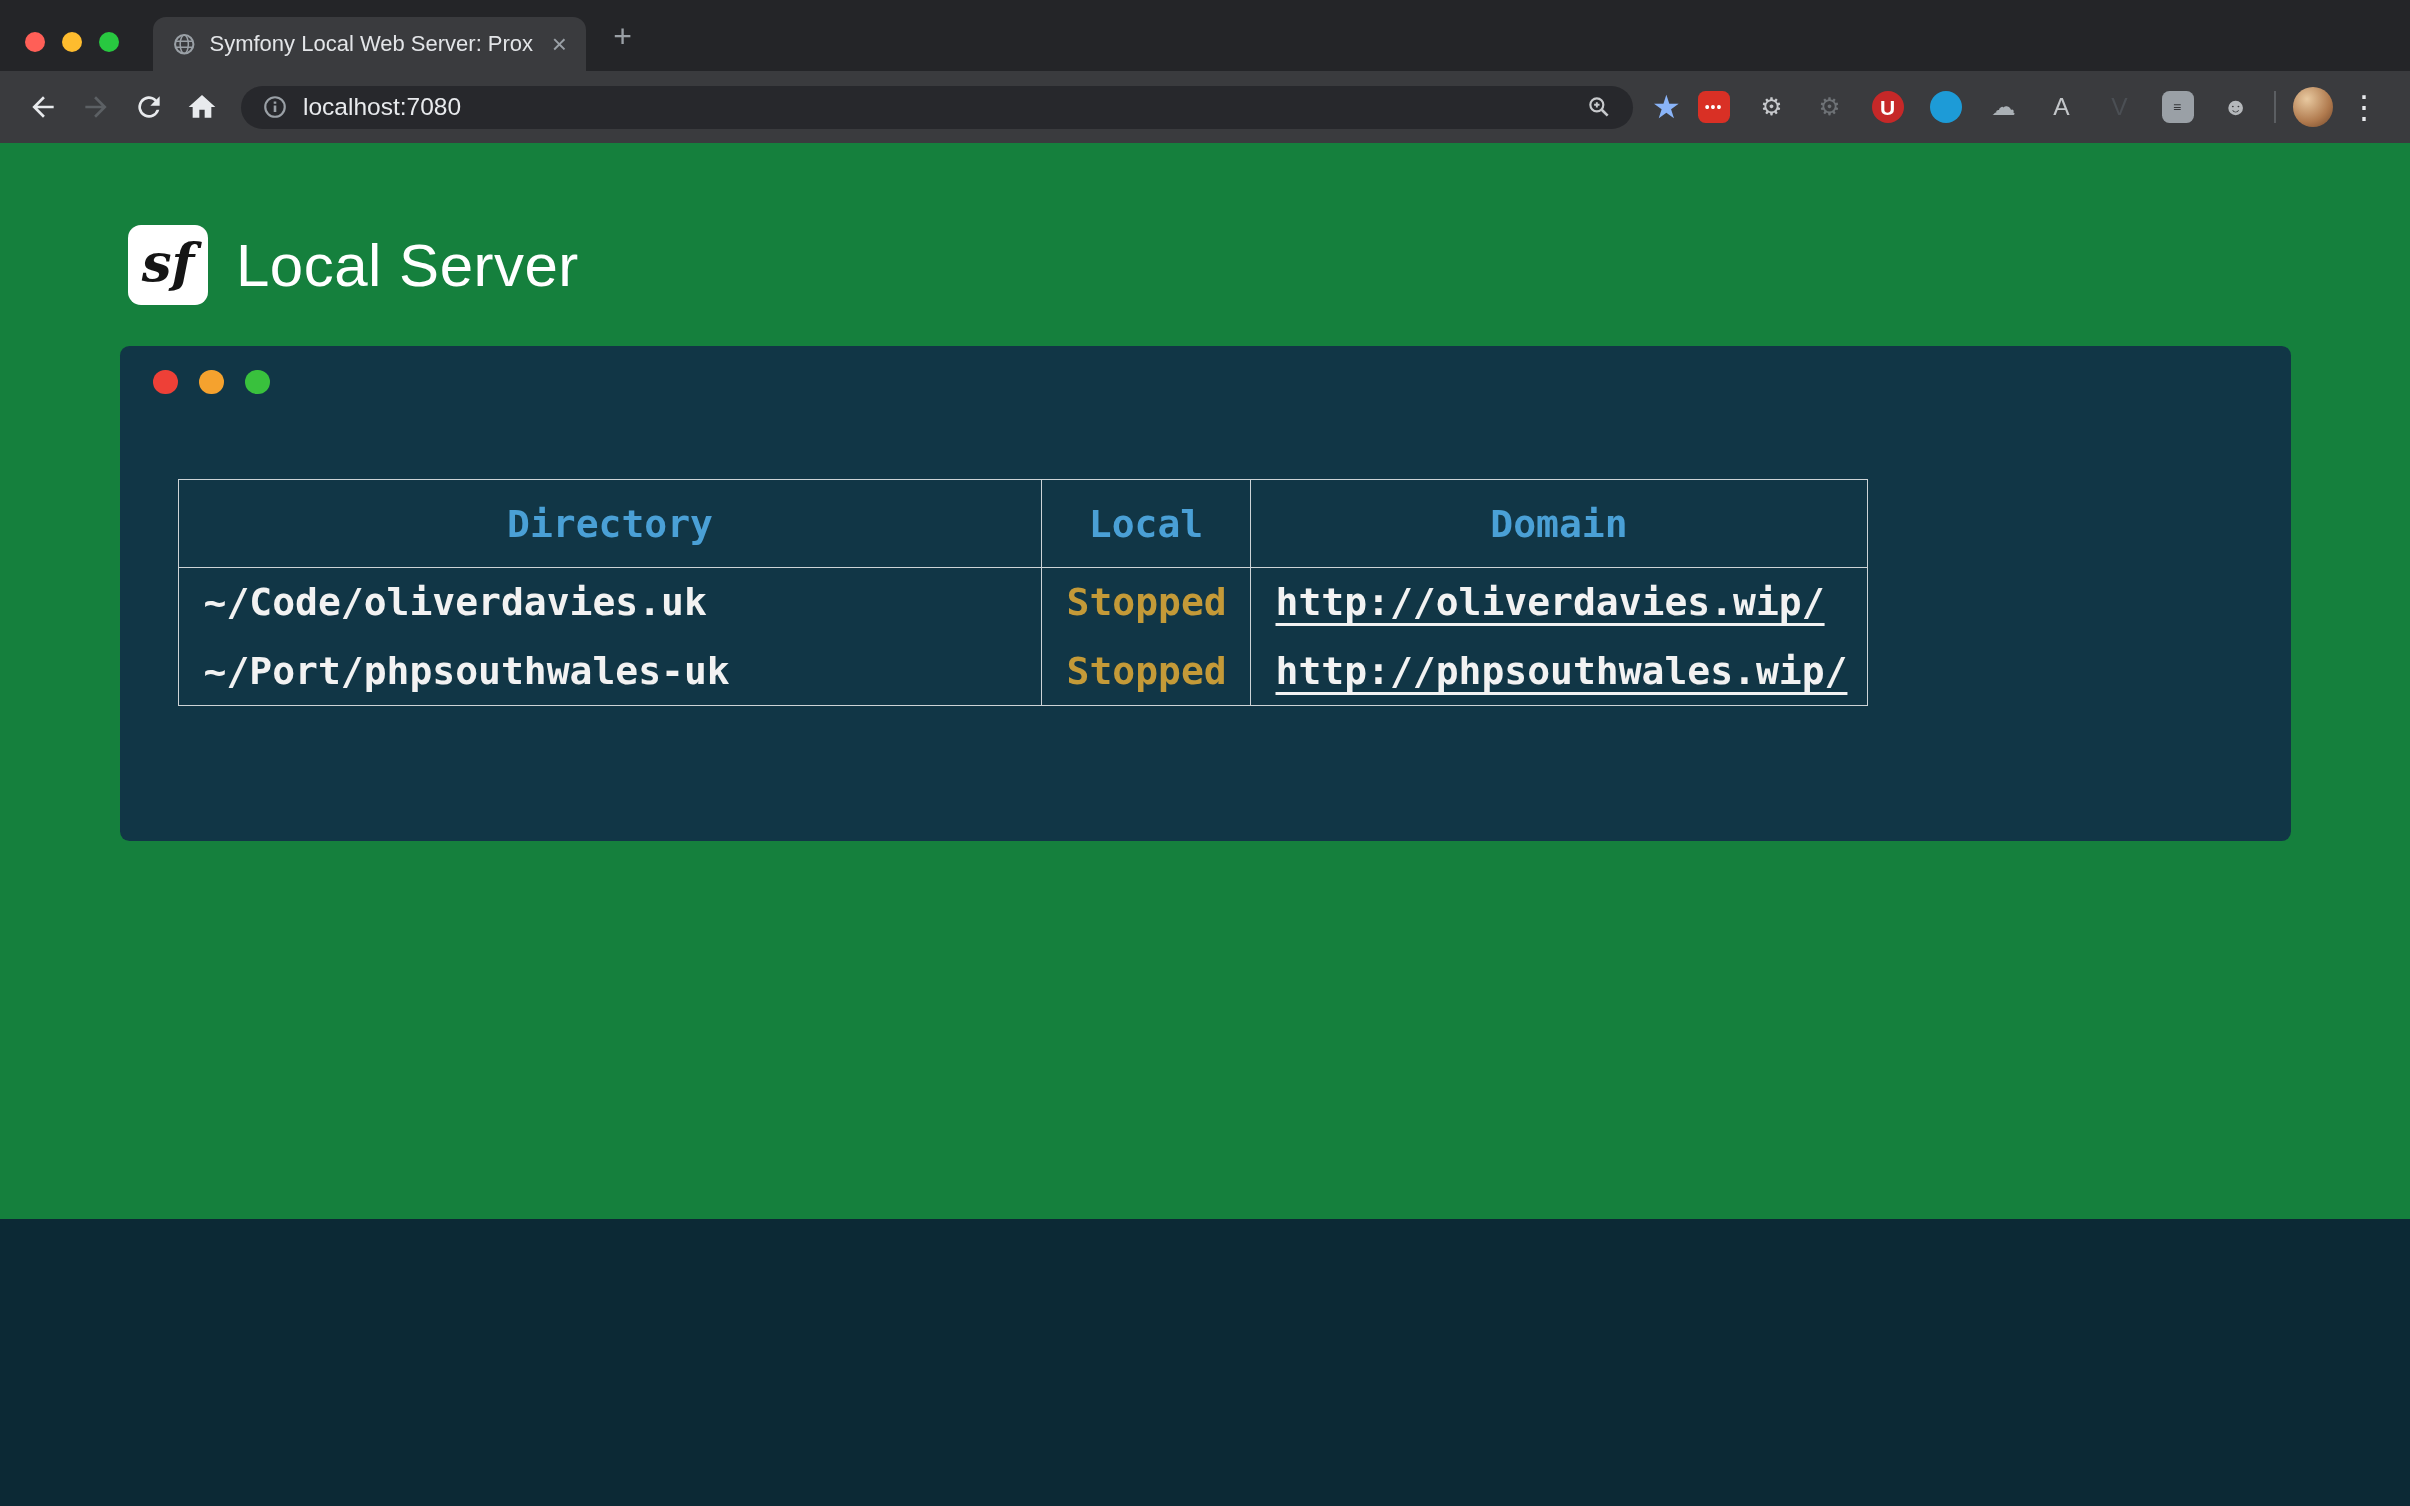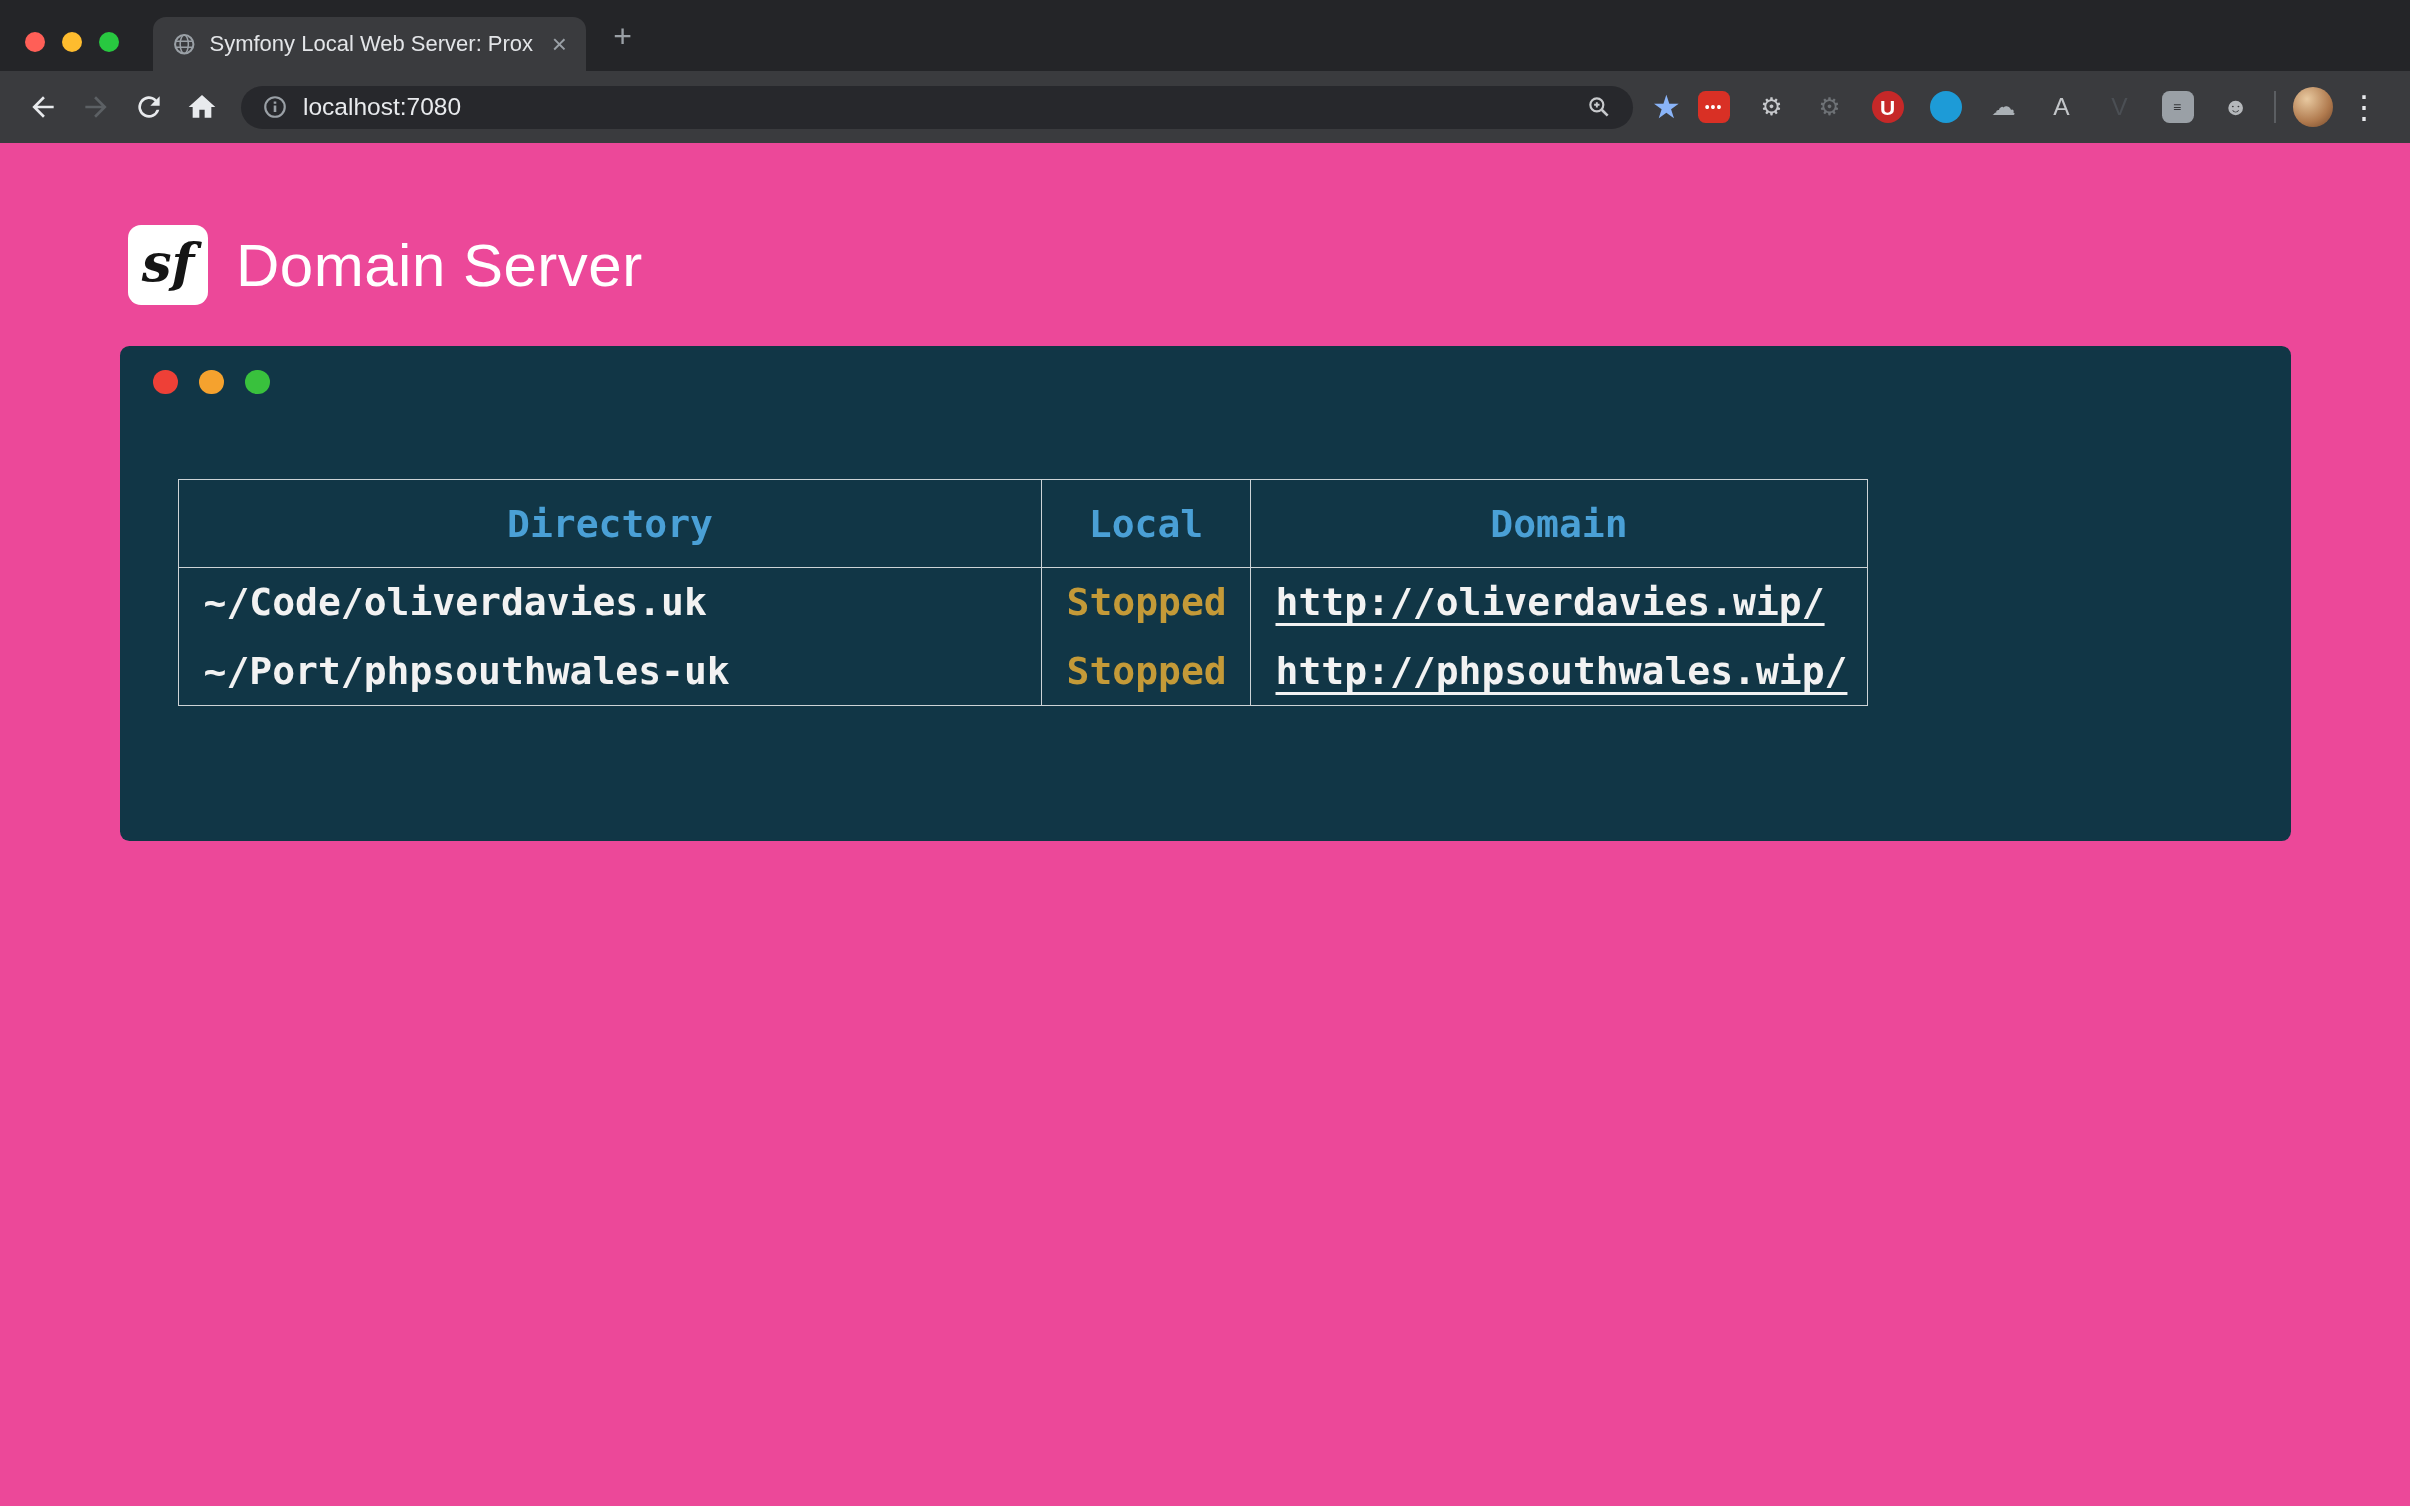--- a/index.html
+++ b/index.html
@@ -46,21 +46,21 @@
          font-size:24.5px; line-height:1; }
   .ext.boxed { border-radius:7.5px; font-size:14px; letter-spacing:0.9px; }
   .ext.round { border-radius:50%; font-size:21px; font-weight:bold; }
 
   .chrome-divider { width:1.9px; height:32px; background:#5b5e62; margin:0 17px; }
   .avatar { width:40px; height:40px; border-radius:50%;
             background:radial-gradient(circle at 35% 30%, #e8c9a0, #b07a4e 60%, #6e4428); }
   .kebab { font-size:32px; color:#e8eaed; margin:0 15px; line-height:1; }
 
   
-  .page { position:relative; height:1364px; background:#ec4899; }
+  .page { position:relative; height:1076px; background:#15803d; }
 
   .brand { position:absolute; left:128px; top:82px; display:flex; align-items:center; }
   .logo { width:80px; height:80px; background:#ffffff; border-radius:13px;
           display:flex; align-items:center; justify-content:center; }
   .logo span { font-family:"DejaVu Serif", serif; font-style:italic; font-weight:700;
                font-size:53px; color:#151515; transform:translateY(-2.8px); }
   .page-title { margin-left:28px; font-size:60px; font-weight:400; color:#ffffff; letter-spacing:0.5px; }
 
   .card { position:absolute; left:120px; top:203px; width:2171px; height:495px;
           background:#113646; border-radius:9.4px; }
@@ -175,21 +175,21 @@
     <span class="kebab">⋮</span>
   </div>
 </div>
 
 <div class="page">
 
   <div class="brand">
     <div class="logo">
       <span>sf</span>
     </div>
-    <div class="page-title">Domain Server</div>
+    <div class="page-title">Local Server</div>
   </div>
 
   <div class="card">
     <div class="card-dots">
       <div class="cdot r"></div>
       <div class="cdot o"></div>
       <div class="cdot g"></div>
     </div>
 
     <table class="proxy">

